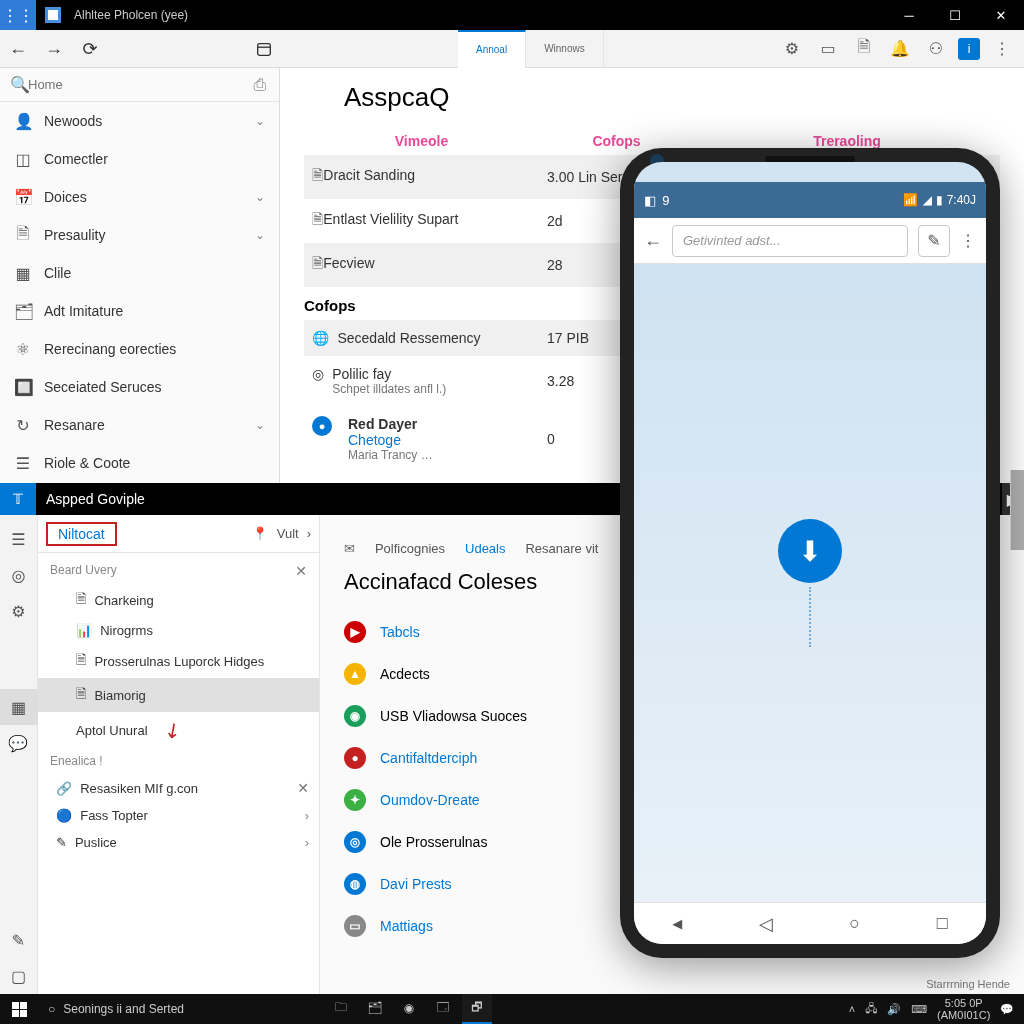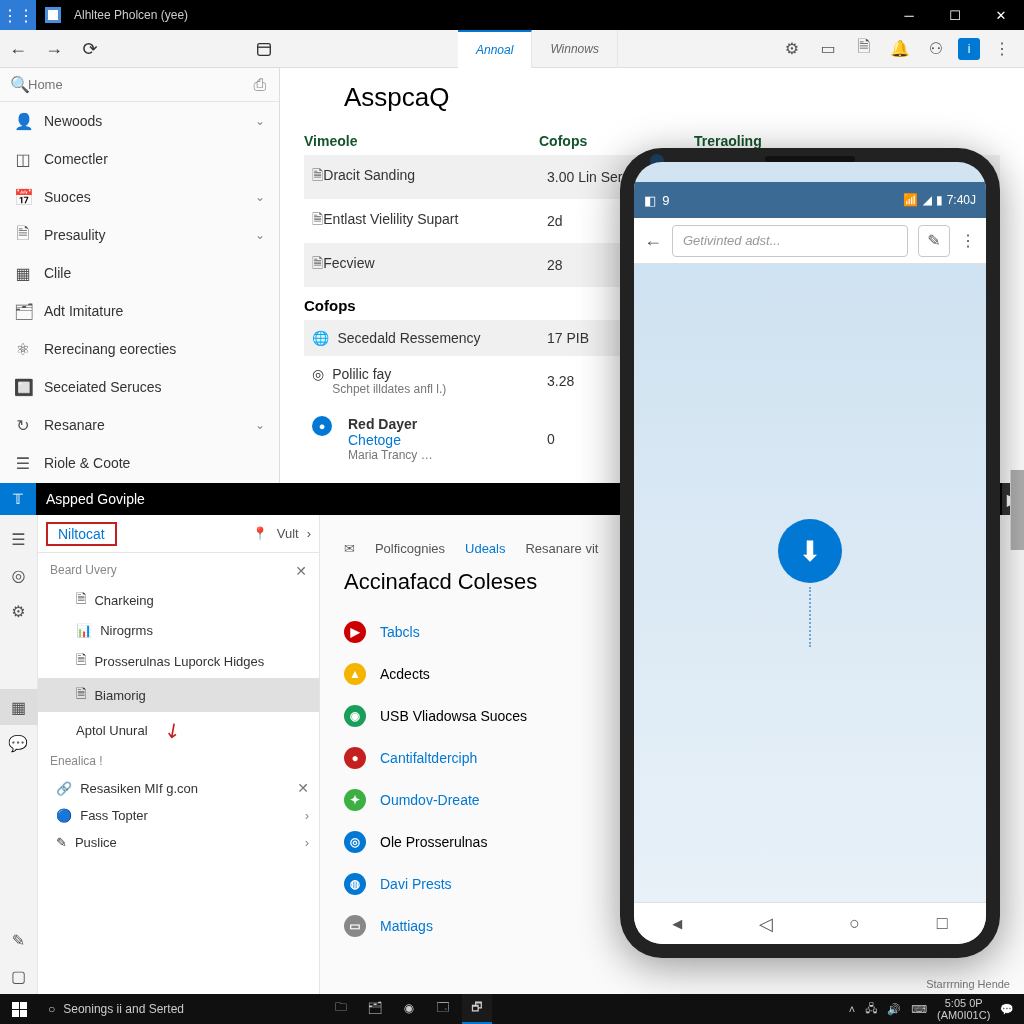--- a/index.html
+++ b/index.html
@@ -10,41 +10,41 @@
 .titlebar-icon-box { width: 36px; height: 30px; background: #2e7cd6; display: flex; align-items: center; justify-content: center; color: #fff; font-size: 16px; }
 .titlebar-app-icon { width: 26px; height: 26px; margin-left: 4px; display: flex; align-items: center; justify-content: center; }
 .titlebar-title { color: #ccc; font-size: 12px; margin-left: 8px; }
 .titlebar-spacer { flex: 1; }
 .win-btn { width: 46px; height: 30px; color: #fff; font-size: 13px; display: flex; align-items: center; justify-content: center; }
 
 
 .upper-toolbar { height: 38px; background: #f3f3f3; border-bottom: 1px solid #ddd; display: flex; align-items: center; }
 .tool-icon { width: 36px; height: 36px; display: flex; align-items: center; justify-content: center; color: #333; font-size: 18px; }
 .upper-tabs { display: flex; height: 38px; margin-left: 210px; }
-.upper-tab { padding: 0 18px; font-size: 12px; color: #666; display: flex; align-items: center; border-right: 1px solid #e5e5e5; font-style: italic; }
+.upper-tab { padding: 0 18px; font-size: 10px; color: #666; display: flex; align-items: center; border-right: 1px solid #e5e5e5; }
 .upper-tab.active { color: #0078d4; border-top: 2px solid #0078d4; background: #fff; }
 .upper-right { margin-left: auto; display: flex; align-items: center; gap: 8px; padding-right: 8px; }
 .upper-right .tool-icon { width: 28px; font-size: 16px; color: #555; }
 .user-badge { width: 22px; height: 22px; background: #0078d4; color: #fff; font-size: 12px; display: flex; align-items: center; justify-content: center; border-radius: 3px; }
 
 
 .upper-area { display: flex; height: 415px; }
 
 
 .upper-left { width: 280px; border-right: 1px solid #ddd; background: #fafafa; }
 .search-row { display: flex; align-items: center; height: 34px; padding: 0 10px; border-bottom: 1px solid #e5e5e5; }
 .search-row input { flex: 1; border: none; background: transparent; font-size: 13px; outline: none; }
 .side-item { height: 38px; display: flex; align-items: center; padding: 0 14px; font-size: 14px; color: #333; gap: 12px; }
 .side-icon { width: 18px; text-align: center; color: #555; font-size: 16px; }
 .chev { margin-left: auto; color: #888; font-size: 12px; }
 
 
 .upper-right-content { flex: 1; padding: 14px 24px; overflow: hidden; }
 .heading1 { font-size: 26px; font-weight: 500; margin-bottom: 14px; margin-left: 40px; }
-.columns-header { display: flex; font-size: 14px; font-weight: 600; color: #14532d; padding: 6px 0; }
+.columns-header { display: flex; font-size: 14px; font-weight: 600; color: #ec4899; padding: 6px 0; text-align: center; }
 .col-a { width: 235px; }
 .col-b { width: 155px; }
 .col-c { flex: 1; }
 .data-row { display: flex; align-items: center; padding: 10px 8px; font-size: 14px; color: #333; }
 .data-row.sel { background: #f0f0f0; }
 .row-icon { width: 28px; color: #666; }
 .subhead { font-size: 15px; font-weight: 600; margin: 10px 0 6px 0; }
 .badge-icon { width: 20px; height: 20px; border-radius: 50%; background: #0078d4; display: inline-flex; align-items: center; justify-content: center; color: #fff; font-size: 11px; margin-right: 8px; }
 .link-text { color: #0078d4; font-size: 14px; }
 .secondary { font-size: 12px; color: #777; }
@@ -174,21 +174,21 @@
           <span class="side-icon">👤</span>
           <span>Newoods</span>
           <span class="chev">⌄</span>
         </div>
         <div class="side-item">
           <span class="side-icon">◫</span>
           <span>Comectler</span>
         </div>
         <div class="side-item">
           <span class="side-icon">📅</span>
-          <span>Suoces</span>
+          <span>Doices</span>
           <span class="chev">⌄</span>
         </div>
         <div class="side-item">
           <span class="side-icon">🗎</span>
           <span>Presaulity</span>
           <span class="chev">⌄</span>
         </div>
         <div class="side-item">
           <span class="side-icon">▦</span>
           <span>Clile</span>

